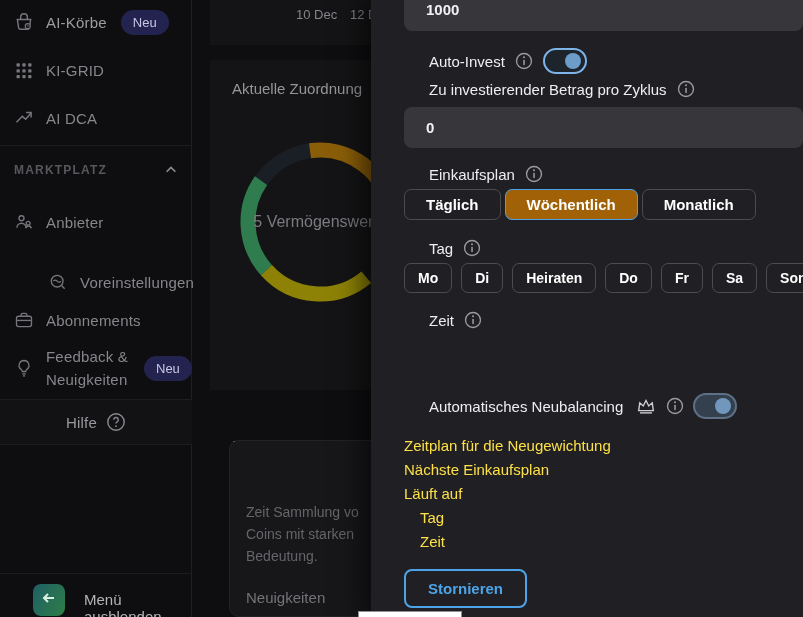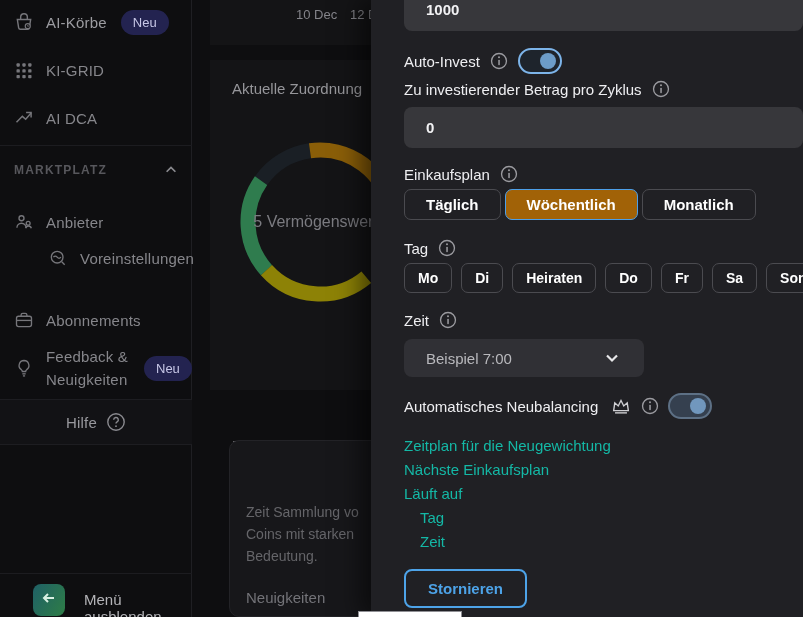--- a/index.html
+++ b/index.html
@@ -22,21 +22,21 @@
   .badge { background:#232350; color:#c6c6e6; font-size:13px; padding:5px 12px; border-radius:14px; margin-left:14px; }
   #row-aikorbe { top:0; height:44px; }
   #row-kigrid  { top:48px; height:44px; }
   #row-aidca   { top:96px; height:44px; }
   .divider { position:absolute; left:0; width:192px; height:0; border-top:1px solid #1c1c20; }
   #div1 { top:145px; } 
   #section-row { top:156px; height:28px; width:178px; justify-content:space-between; padding-right:0; }
   .section-label { font-size:12px; font-weight:bold; letter-spacing:1.2px; color:#57575c; }
   .chev { width:14px; height:14px; color:#8a8a8f; }
   #row-anbieter { top:200px; height:44px; }
-  #row-voreinst { top:236px; height:44px;padding-left:48px; }
+  #row-voreinst { top:260px; height:44px;padding-left:48px; }
   #row-abos     { top:298px; height:44px; }
   #row-feedback { top:342px; height:52px; }
   #row-feedback .nav-label { width:96px; line-height:1.55; }
   #row-feedback .badge { margin-left:2px; }
   #help-strip { top:399px; height:46px; width:192px; background:#121215; border-top:1px solid #1d1d21; border-bottom:1px solid #1d1d21;
      display:flex; align-items:center; justify-content:center; gap:9px; cursor:pointer; }
   #help-strip .nav-label { color:#98989d; }
   .qicon { width:20px; height:20px; color:#8a8a8f; }
   #collapse-strip { top:573px; height:44px; width:192px; border-top:1px solid #1c1c20; }
   #collapse-btn { left:33px; top:584px; width:32px; height:32px; border-radius:8px;
@@ -66,21 +66,21 @@
   #meme-investors { position:absolute; left:16px; top:148px; font-size:15px; color:#737378; }
 
   
   #modal { left:371px; top:0; width:432px; height:617px; background:#202024; z-index:10;
      box-shadow:-10px 0 24px rgba(0,0,0,.55); }
   .m { position:absolute; }
   .field { background:#37373b; border:none; border-radius:8px; color:#f2f2f4;
      font-size:15px; font-weight:bold; padding-left:22px; font-family:inherit; outline:none; }
   #amount-input { left:33px; top:-12px; width:399px; height:43px; }
   #cycle-input  { left:33px; top:107px; width:399px; height:41px; }
-  .lab-row { display:flex; align-items:center; gap:10px; }
+  .lab-row { display:flex; align-items:center; gap:10px;margin-left:25px; }
   .m-label { font-size:15px; color:#eeeef1; white-space:nowrap; }
   #autoinvest-row { left:33px; top:47px; height:28px; }
   #cyclelabel-row { left:33px; top:79px; height:20px; }
   #plan-label-row { left:33px; top:164px; height:20px; }
   #day-label-row  { left:33px; top:238px; height:20px; }
   #time-label-row { left:33px; top:310px; height:20px; }
   .toggle { width:44px; height:26px; border-radius:13px; position:relative; cursor:pointer; }
   .toggle .knob { position:absolute; top:3px; width:16px; height:16px; border-radius:50%; right:4px; }
   #toggle-autoinvest { border:2px solid #7db4e9; background:#1e242c; }
   #toggle-autoinvest .knob { background:#6c9cc8; }
@@ -93,21 +93,21 @@
      font-size:15px; font-weight:bold; font-family:inherit; cursor:pointer; white-space:nowrap; }
   .opt-btn.selected { border:1px solid #4d9fe8; background:#a16207; }
   #day-btns { left:33px; top:263px; gap:9px; }
   .day-btn { height:30px; padding:8px 13px; font-size:14px; }
   #time-select { left:33px; top:339px; width:240px; height:38px; background:#303035; border-radius:8px;
      display:flex; align-items:center; cursor:pointer; }
   #time-select-label { margin-left:22px; font-size:15px; color:#b9b9bd; flex:1; }
   #time-chevron { width:16px; height:16px; color:#e8e8ea; margin-right:24px; }
   #rebalance-row { left:33px; top:392px; height:28px; gap:9px; }
   .crown-icon { width:22px; height:22px; color:#cfcfd3; flex:0 0 22px; margin-left:3px; }
-  .sched-line { position:absolute; left:33px; font-size:15px; color:#14b8a6; white-space:nowrap; }
+  .sched-line { position:absolute; left:33px; font-size:15px; color:#fde047; white-space:nowrap; }
   #sl0 { top:437px; } #sl1 { top:461px; } #sl2 { top:485px; }
   #sl3 { top:509px; left:49px; } #sl4 { top:533px; left:49px; }
   #cancel-btn { left:33px; top:569px; height:39px; padding:0 22px; background:transparent;
      border:2px solid #4da3e8; border-radius:8px; color:#4da3e8; font-size:15px; font-weight:bold;
      font-family:inherit; cursor:pointer; }
 
   #white-tooltip { left:358px; top:611px; width:104px; height:6px; background:#ffffff;
      border:1px solid #909095; border-bottom:none; z-index:30; }
 </style>
 </head>
@@ -352,28 +352,20 @@
 
   <div class="m lab-row" id="time-label-row">
     <span class="m-label">Zeit</span>
     <span class="info-icon">
         <svg viewBox="0 0 20 20">
           <use href="#ic-info"></use>
         </svg>
       </span>
   </div>
 
-  <div class="m" id="time-select">
-    <span id="time-select-label">Beispiel 7:00</span>
-    <span id="time-chevron">
-      <svg viewBox="0 0 16 16" fill="none" stroke="currentColor" stroke-width="2.2">
-          <path d="M3 5.5 L8 10.5 L13 5.5"></path>
-        </svg>
-    </span>
-  </div>
 
   <div class="m lab-row" id="rebalance-row">
     <span class="m-label">Automatisches Neubalancing</span>
     <span class="crown-icon">
       <svg viewBox="0 0 24 24" fill="none" stroke="currentColor" stroke-width="1.5">
           <path d="M4 17 L5.2 8.5 L9 12 L12 6 L15 12 L18.8 8.5 L20 17 Z"></path>
           <path d="M5.5 19.5 h13"></path>
         </svg>
     </span>
     <span class="info-icon">

